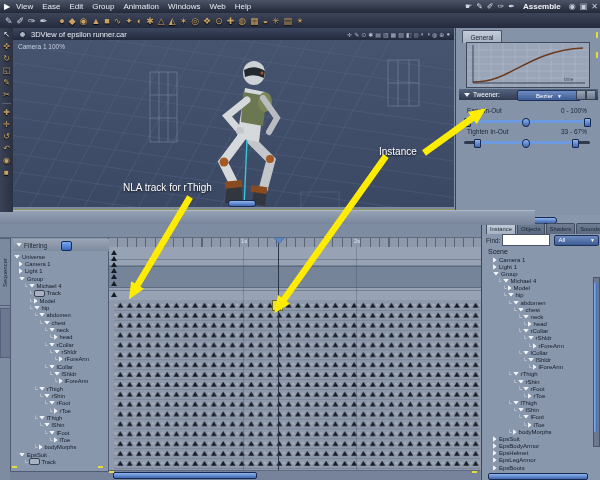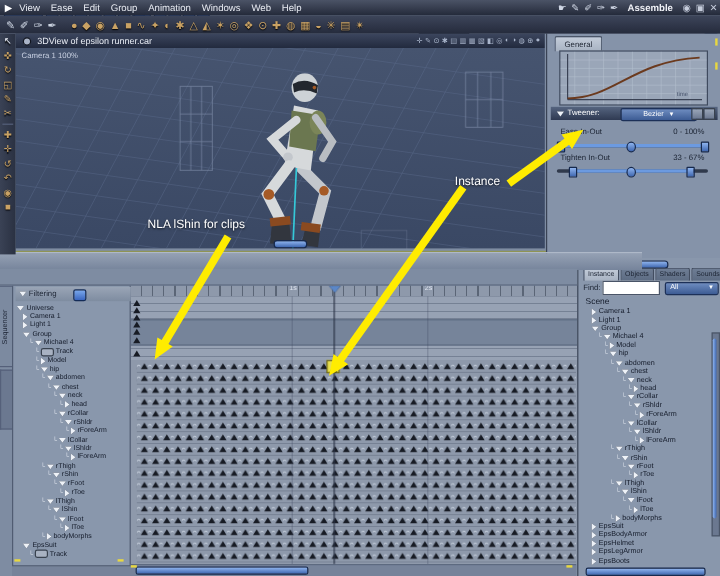--- a/index.html
+++ b/index.html
@@ -355,21 +355,21 @@
         <rect x="212" y="141" width="17" height="7" fill="#8a4a20" transform="rotate(-6 220 144)"></rect>
 
         <line x1="234" y1="100" x2="231" y2="168" stroke="#35c8d8" stroke-width="1.4"></line>
       </g>
     </svg>
     <div id="camera-label" class="abs">Camera 1 100%</div>
     <div class="abs" style="left:215px;top:160px;width:26px;height:5px;border-radius:3px;background:linear-gradient(#8fb4ee,#3f67b0);border:1px solid #16294e;"></div>
   </div>
 </div>
 
-<div class="abs ann-text" style="left:123px;top:182px;">NLA lShin for clips</div>
+<div class="abs ann-text" style="left:123px;top:182px;">NLA track for rThigh</div>
 <div class="abs ann-text" style="left:379px;top:146px;">Instance</div>
 
 <div id="tweener-panel" class="abs">
   <div id="general-tab" class="abs">General</div>
   <svg id="curve-graph" class="abs" width="122" height="44">
     <g stroke="#b2bdcd" stroke-width="0.5">
       <line x1="0" y1="7" x2="122" y2="7"></line>
         <line x1="0" y1="14" x2="122" y2="14"></line>
       <line x1="0" y1="21" x2="122" y2="21"></line>
         <line x1="0" y1="28" x2="122" y2="28"></line>

